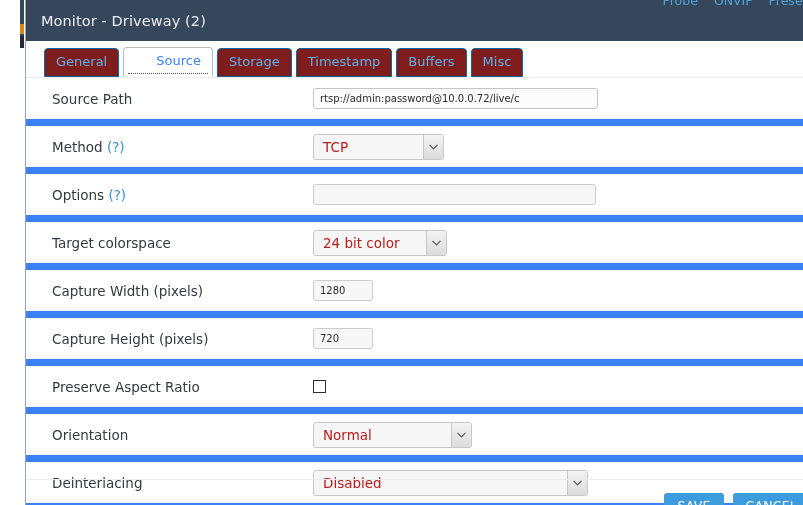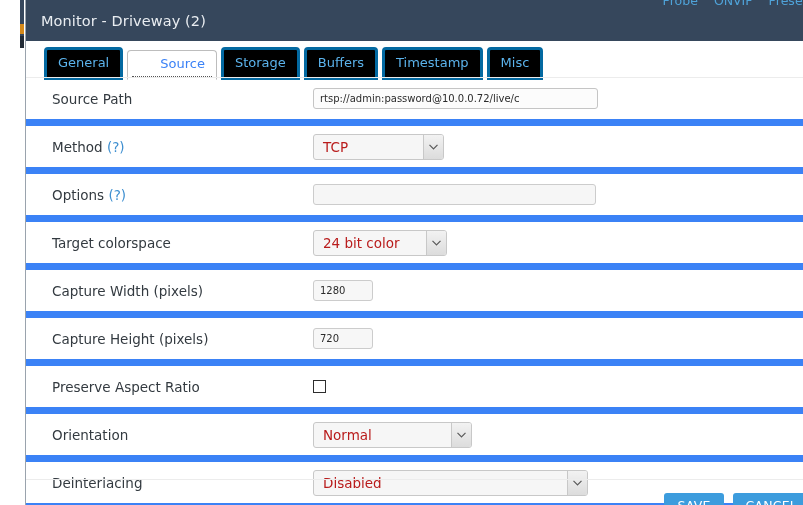--- a/index.html
+++ b/index.html
@@ -103,22 +103,22 @@
     position: absolute;
     left: 19px;
     top: 6px;
     display: flex;
     align-items: flex-end;
     gap: 4px;
   }
   .tab {
     font-size: 13px;
     padding: 6px 11px 7px 11px;
-    background: #000000;
-    border: 3px solid #0369a1;
+    background: #7f1d1d;
+    border: 1px solid #0369a1;
     border-radius: 4px 4px 0 0;
     color: #5bb3ec;
     line-height: 1.1;
     cursor: pointer;
     position: relative;
     bottom: 0;
   }
   .tab.active {
     background: #ffffff;
     color: #3b82f6;
@@ -282,24 +282,24 @@
         <span>General</span>
       </div>
       <div class="tab active">
         <span>Source</span>
         <span class="tab-focus"></span>
       </div>
       <div class="tab">
         <span>Storage</span>
       </div>
       <div class="tab">
+        <span>Timestamp</span>
+      </div>
+      <div class="tab">
         <span>Buffers</span>
-      </div>
-      <div class="tab">
-        <span>Timestamp</span>
       </div>
       <div class="tab">
         <span>Misc</span>
       </div>
     </div>
 
     <div class="form-table">
 
       <div class="form-row first">
         <div class="form-label">Source Path</div>

